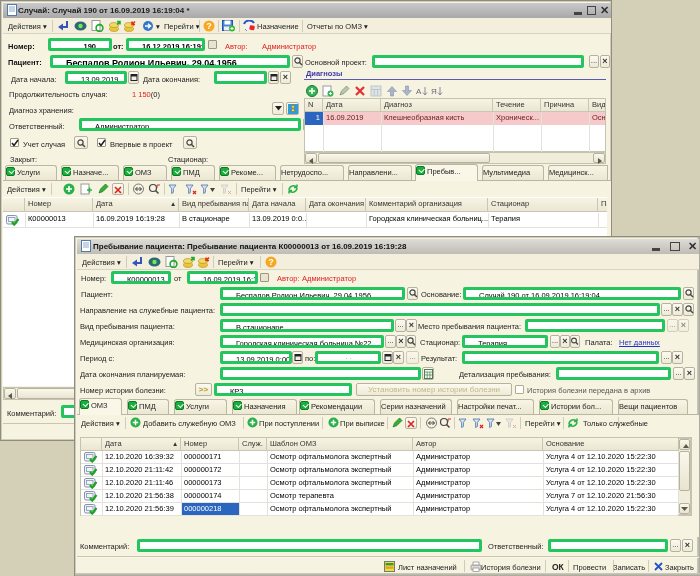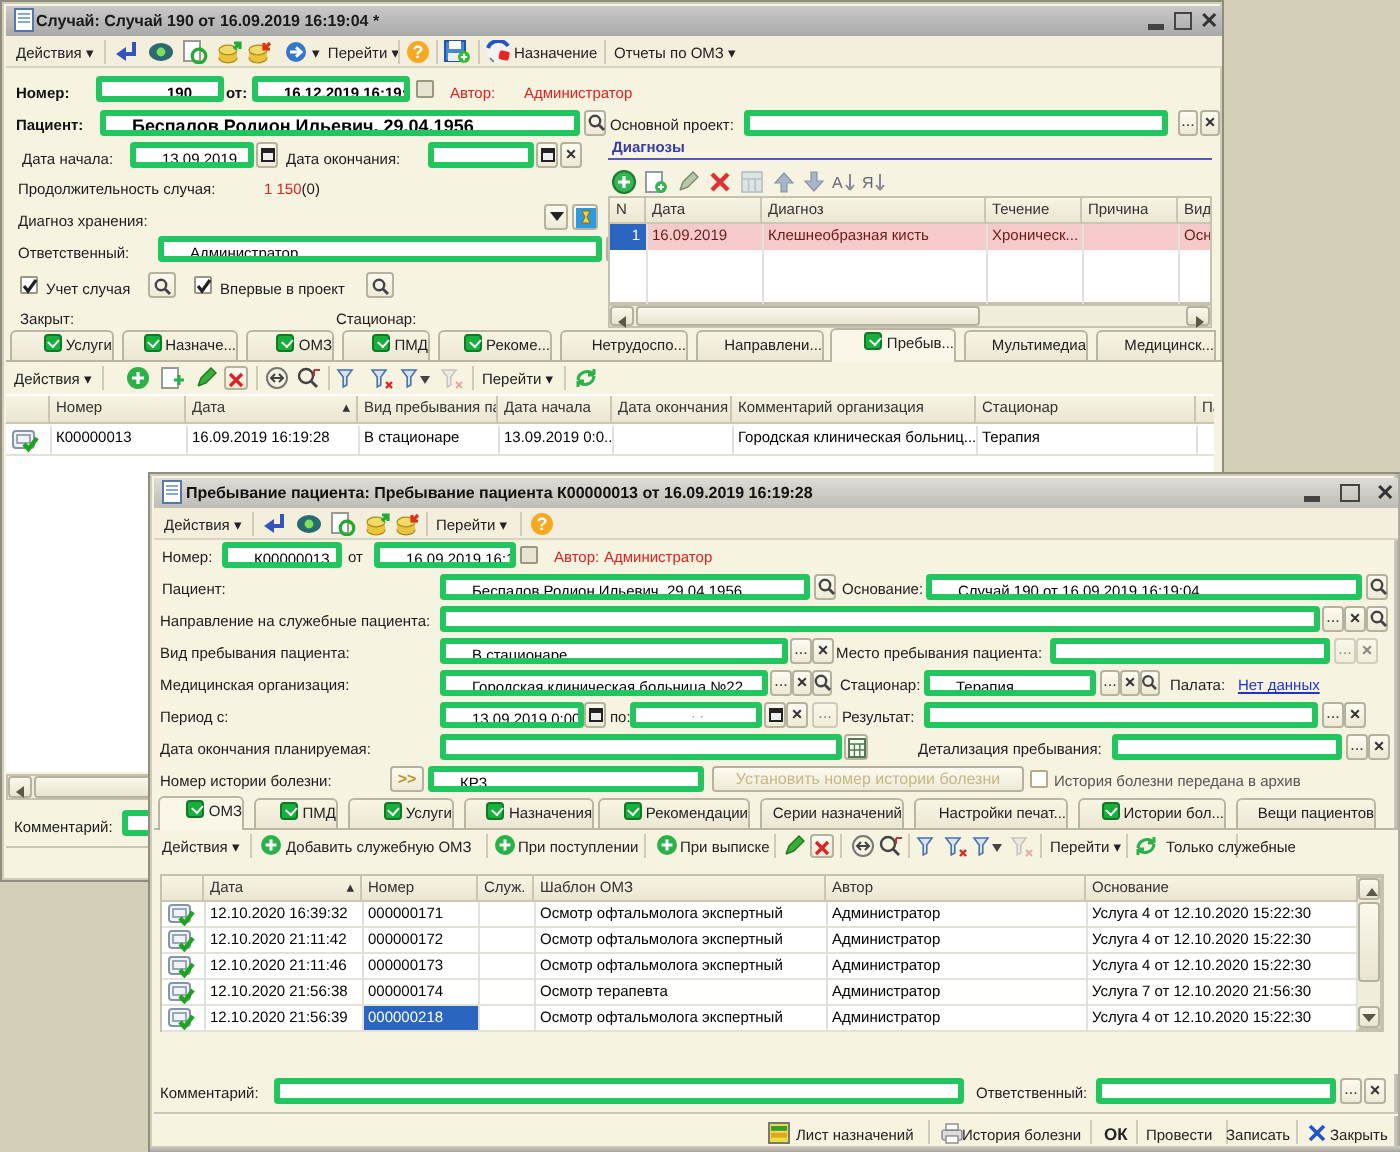--- a/index.html
+++ b/index.html
@@ -8,21 +8,21 @@
 .lb{position:absolute;font-size:7.5px;line-height:9px;color:#1c1c1c;white-space:nowrap}
 .lbb{position:absolute;font-size:7.5px;font-weight:bold;line-height:9px;color:#111;white-space:nowrap}
 .red{color:#e02020}
 .inp{position:absolute;background:#fff;border:3px solid #22c55e;border-radius:2px;font-size:7.5px;line-height:11px;color:#000;padding:0 13px;height:13px;white-space:nowrap;overflow:hidden}
 .bt{position:absolute;background:linear-gradient(#fcfaf0,#eeead6);border:1px solid #b5b2a0;border-radius:2px;height:13px;font-size:8px;line-height:11px;text-align:center;color:#222}
 .btq{position:absolute;background:linear-gradient(#fcfaf0,#eeead6);border:1px solid #b5b2a0;border-radius:2px;height:13px;width:11px}
 .btq svg{display:block;margin:1px auto 0}
 .tbtn{font-size:7.5px;color:#222;white-space:nowrap;position:absolute}
 .sepv{position:absolute;width:1px;background:#cfccba}
 .cb{position:absolute;width:9px;height:9px;background:#fff;border:1px solid #9a987f;border-radius:1px}
-.tab{position:absolute;height:15px;background:linear-gradient(#f8f5e4,#ebe7d2);border:1px solid #b9b6a4;border-bottom:none;border-radius:3px 3px 0 0;font-size:7.5px;line-height:14px;color:#222;text-align:right;white-space:nowrap;overflow:hidden}
+.tab{position:absolute;height:15px;background:linear-gradient(#f8f5e4,#ebe7d2);border:1px solid #b9b6a4;border-bottom:none;border-radius:3px 3px 0 0;font-size:7.5px;line-height:14px;color:#222;text-align:left;white-space:nowrap;overflow:hidden}
 .tabact{background:#faf7e8;height:17px;z-index:3}
 .gicon{display:inline-block;width:9px;height:9px;background:#17b03c;border:1px solid #0d7a26;border-radius:2px;position:relative;vertical-align:-1px;margin-right:2px}
 .gicon:after{content:"";position:absolute;left:1.5px;top:1px;width:4px;height:2.5px;border-left:1.5px solid #fff;border-bottom:1.5px solid #fff;transform:rotate(-48deg)}
 .grid{position:absolute;background:#fff}
 .hcell{position:absolute;font-size:7.5px;line-height:12px;color:#333;background:linear-gradient(#f7f4e3,#eae6d2);border-right:1px solid #c9c6b4;border-bottom:1px solid #c9c6b4;padding:0 3px;white-space:nowrap;overflow:hidden}
 .tcell{position:absolute;font-size:7.5px;line-height:12px;color:#000;white-space:nowrap;overflow:hidden;padding:0 3px}
 .gl{position:absolute;background:#e2e2da}
 .scr{position:absolute;background:#f0eddb;border:1px solid #c5c2b0}
 .sbtn{position:absolute;background:linear-gradient(#fbf8ec,#e8e4d0);border:1px solid #b5b2a0;border-radius:2px}
 .arrL:after{content:"";position:absolute;left:3px;top:3.5px;border:3px solid transparent;border-right:4px solid #5a5848;border-left:none}

